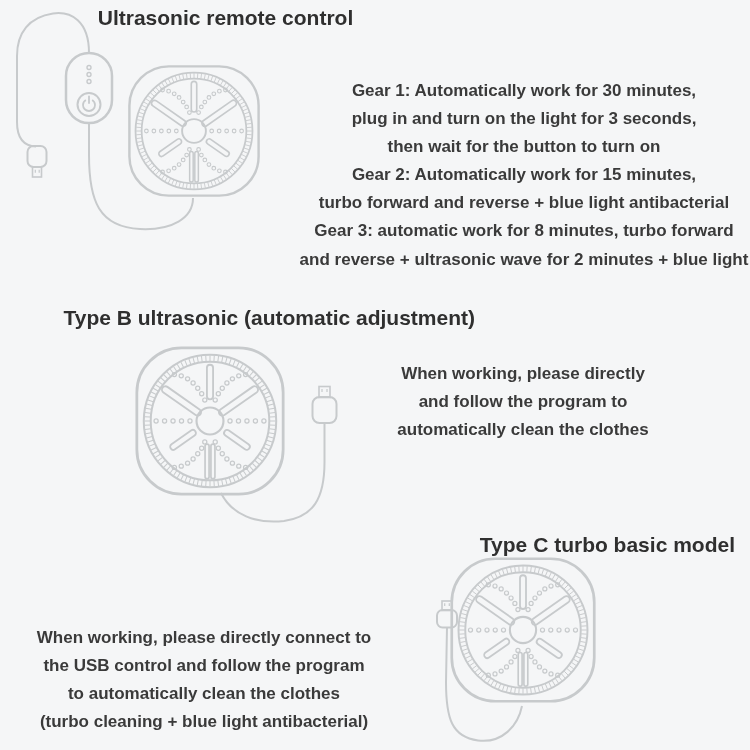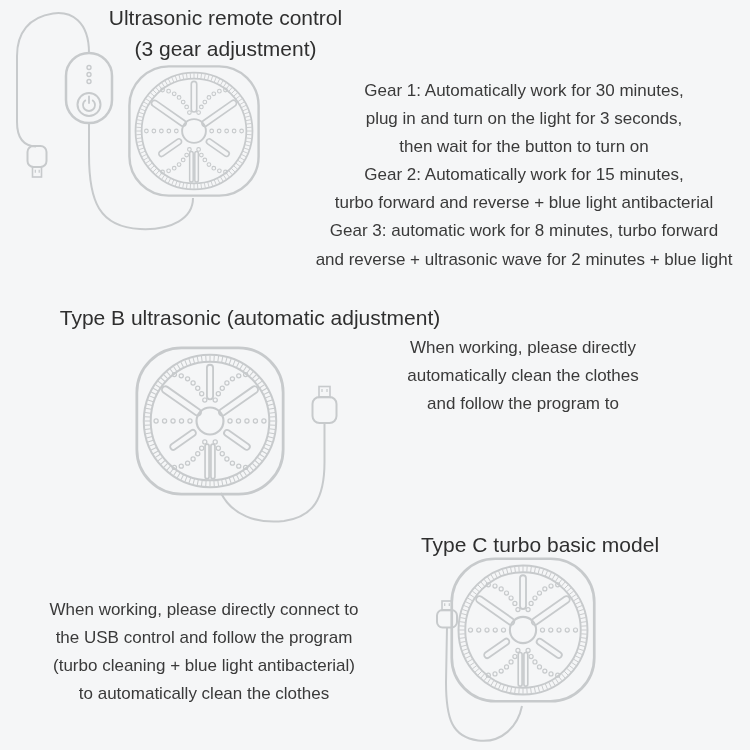--- a/index.html
+++ b/index.html
@@ -2,31 +2,31 @@
 <html style="--bg: #f5f6f7; --line: #c7cacc; --title: #2f2f2f; --text: #3a3a3a;"><head>
 <meta charset="utf-8">
 <style>
   html,body{margin:0;padding:0;}
   body{
     width:750px;height:750px;
     background:var(--bg,#f5f6f7);
     font-family:"Liberation Sans", sans-serif;
     overflow:hidden;
   }
-  .canvas{position:relative;width:710px;height:750px;}
+  .canvas{position:relative;width:710px;height:750px;font-weight:bold;}
   .art{position:absolute;left:0;top:0;}
   .t{position:absolute;text-align:center;color:var(--text,#3a3a3a);}
   .title{font-size:21px;line-height:31px;color:var(--title,#2f2f2f);}
   .body-text{font-size:17px;line-height:28px;}
   .title-main{left:58px;top:2px;width:335px;}
-  .title-b{left:25px;top:302px;width:450px;text-align:center;}
-  .title-c{left:365px;top:529px;width:350px;}
+  .title-b{left:25px;top:302px;width:450px;text-align:right;}
+  .title-c{left:385px;top:529px;width:350px;text-align:right;}
   .gear-text{left:293px;top:77px;width:462px;line-height:28.1px;}
-  .b-text{left:318px;top:334px;width:410px;}
-  .c-text{left:15px;top:596px;width:378px;}
+  .b-text{left:318px;top:360px;width:410px;}
+  .c-text{left:15px;top:624px;width:378px;}
 </style>
 </head>
 <body>
 
 <div class="canvas">
 
   <svg class="art" width="750" height="750" viewBox="0 0 750 750">
     <defs>
       <g id="washer">
           <rect x="5" y="5" width="190" height="190" rx="58" stroke-width="3.6" fill="none" stroke="#c7cacc"></rect>
@@ -219,42 +219,41 @@
         <rect x="442" y="601" width="10" height="9.5" stroke-width="1.6"></rect>
         <path d="M 444.7 603.3 v 2.6 M 449.3 603.3 v 2.6" stroke-width="1.2"></path>
         <rect x="437" y="610" width="20" height="17.5" rx="5.5"></rect>
       </g>
     </g>
     <use href="#washer" transform="translate(448,555) scale(0.75)"></use>
   </svg>
 
   <div class="t title title-main">
     <div>Ultrasonic remote control</div>
-    <div>(3 gear adjustment)</div>
   </div>
 
   <div class="t body-text gear-text">
       <div>Gear 1: Automatically work for 30 minutes,</div>
       <div>plug in and turn on the light for 3 seconds,</div>
       <div>then wait for the button to turn on</div>
       <div>Gear 2: Automatically work for 15 minutes,</div>
       <div>turbo forward and reverse + blue light antibacterial</div>
       <div>Gear 3: automatic work for 8 minutes, turbo forward</div>
       <div>and reverse + ultrasonic wave for 2 minutes + blue light</div>
     </div>
 
   <div class="t title title-b">Type B ultrasonic (automatic adjustment)</div>
 
   <div class="t body-text b-text">
       <div>When working, please directly</div>
+      <div>and follow the program to</div>
       <div>automatically clean the clothes</div>
-      <div>and follow the program to</div>
     </div>
 
   <div class="t title title-c">Type C turbo basic model</div>
 
   <div class="t body-text c-text">
       <div>When working, please directly connect to</div>
       <div>the USB control and follow the program</div>
+      <div>to automatically clean the clothes</div>
       <div>(turbo cleaning + blue light antibacterial)</div>
-      <div>to automatically clean the clothes</div>
     </div>
 </div>
 
 </body></html>

